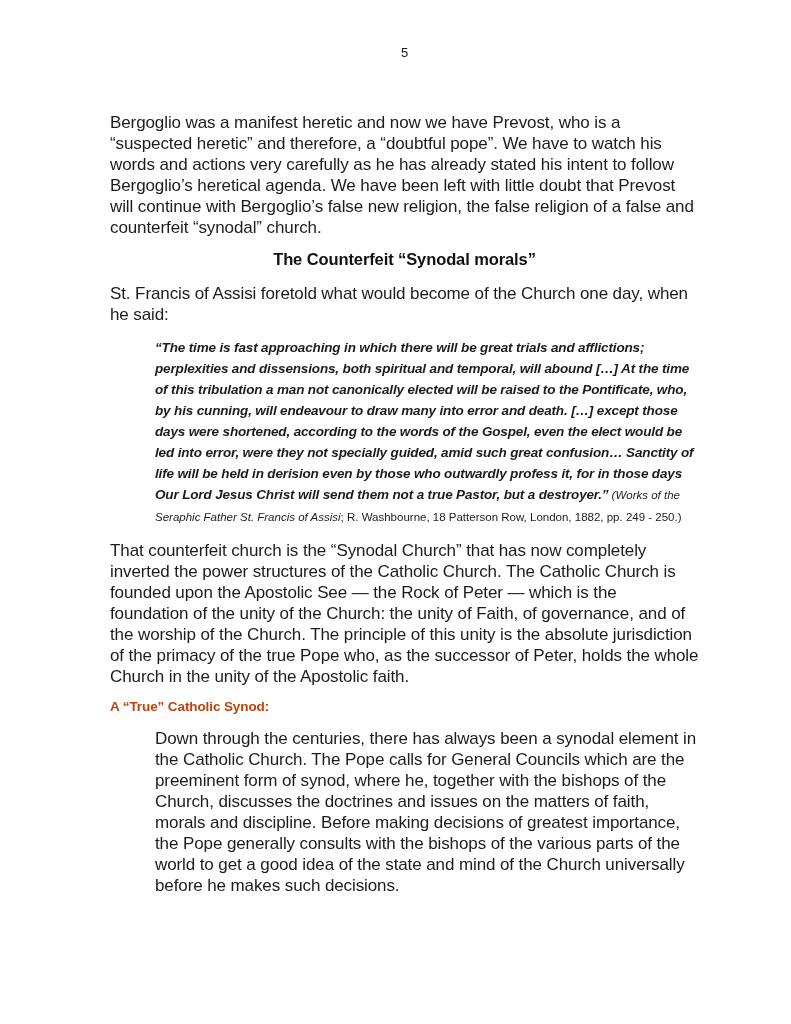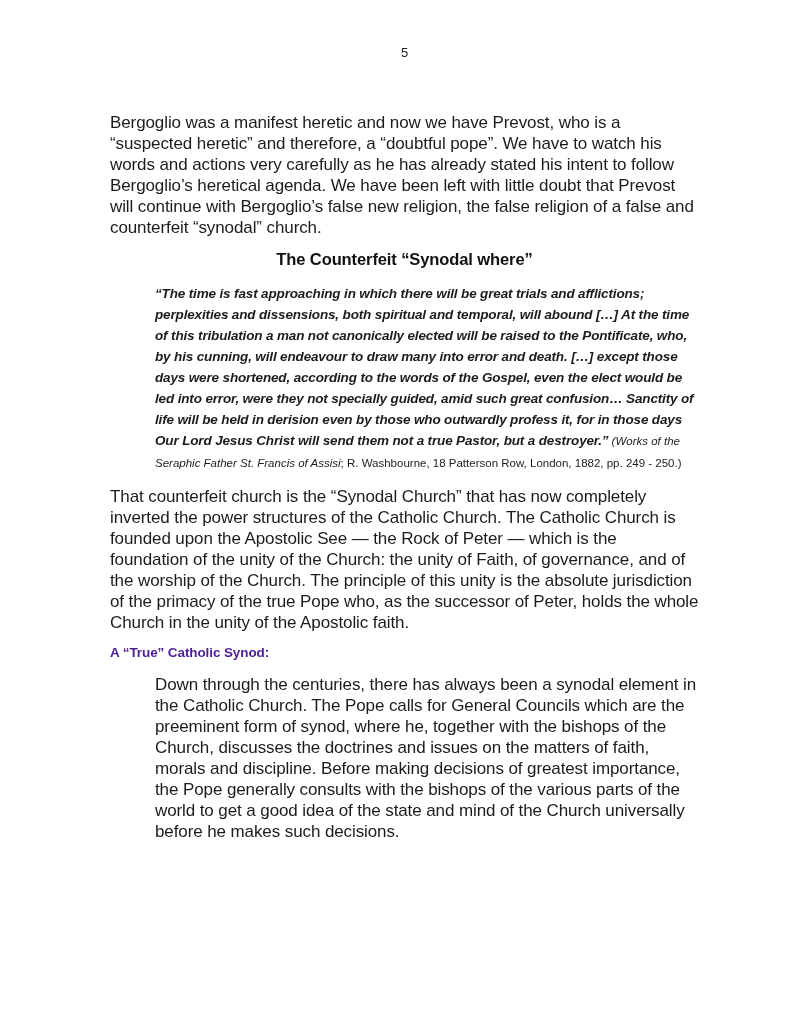--- a/index.html
+++ b/index.html
@@ -54,41 +54,42 @@
     font-style: normal;
     font-size: 11.5px;
     letter-spacing: 0;
   }
   .cit-title {
     font-style: italic;
   }
   h3.subheading {
     font-size: 13.5px;
     font-weight: 700;
-    color: #4c1d95;
+    color: #c2410c;
     margin: 2px 0 14px 0;
     letter-spacing: -0.1px;
   }
   p.indent {
     padding-left: 45px;
   }
 </style>
 </head>
 <body>
 
 <div class="page">
 
   <div class="pnum">5</div>
 
   <p class="body">Bergoglio was a manifest heretic and now we have Prevost, who is a “suspected heretic” and therefore, a “doubtful pope”. We have to watch his words and actions very carefully as he has already stated his intent to follow Bergoglio’s heretical agenda. We have been left with little doubt that Prevost will continue with Bergoglio’s false new religion, the false religion of a false and counterfeit “synodal” church.</p>
 
-  <h2 class="heading">The Counterfeit “Synodal where”</h2>
+  <h2 class="heading">The Counterfeit “Synodal morals”</h2>
 
 
 
+  <p class="body">St. Francis of Assisi foretold what would become of the Church one day, when he said:</p>
 
   <p class="quote"><span>“The time is fast approaching in which there will be great trials and afflictions; perplexities and dissensions, both spiritual and temporal, will abound […] At the time of this tribulation a man not canonically elected will be raised to the Pontificate, who, by his cunning, will endeavour to draw many into error and death. […] except those days were shortened, according to the words of the Gospel, even the elect would be led into error, were they not specially guided, amid such great confusion… Sanctity of life will be held in derision even by those who outwardly profess it, for in those days Our Lord Jesus Christ will send them not a true Pastor, but a destroyer.”</span><span class="citation"><span class="cit-title"> (Works of the Seraphic Father St. Francis of Assisi</span><span>; R. Washbourne, 18 Patterson Row, London, 1882, pp. 249 - 250.)</span></span></p>
 
   <p class="body">That counterfeit church is the “Synodal Church” that has now completely inverted the power structures of the Catholic Church. The Catholic Church is founded upon the Apostolic See — the Rock of Peter — which is the foundation of the unity of the Church: the unity of Faith, of governance, and of the worship of the Church. The principle of this unity is the absolute jurisdiction of the primacy of the true Pope who, as the successor of Peter, holds the whole Church in the unity of the Apostolic faith.</p>
 
   <h3 class="subheading">A “True” Catholic Synod:</h3>
 
   <p class="body indent">Down through the centuries, there has always been a synodal element in the Catholic Church. The Pope calls for General Councils which are the preeminent form of synod, where he, together with the bishops of the Church, discusses the doctrines and issues on the matters of faith, morals and discipline. Before making decisions of greatest importance, the Pope generally consults with the bishops of the various parts of the world to get a good idea of the state and mind of the Church universally before he makes such decisions.</p>
 
 </div>

